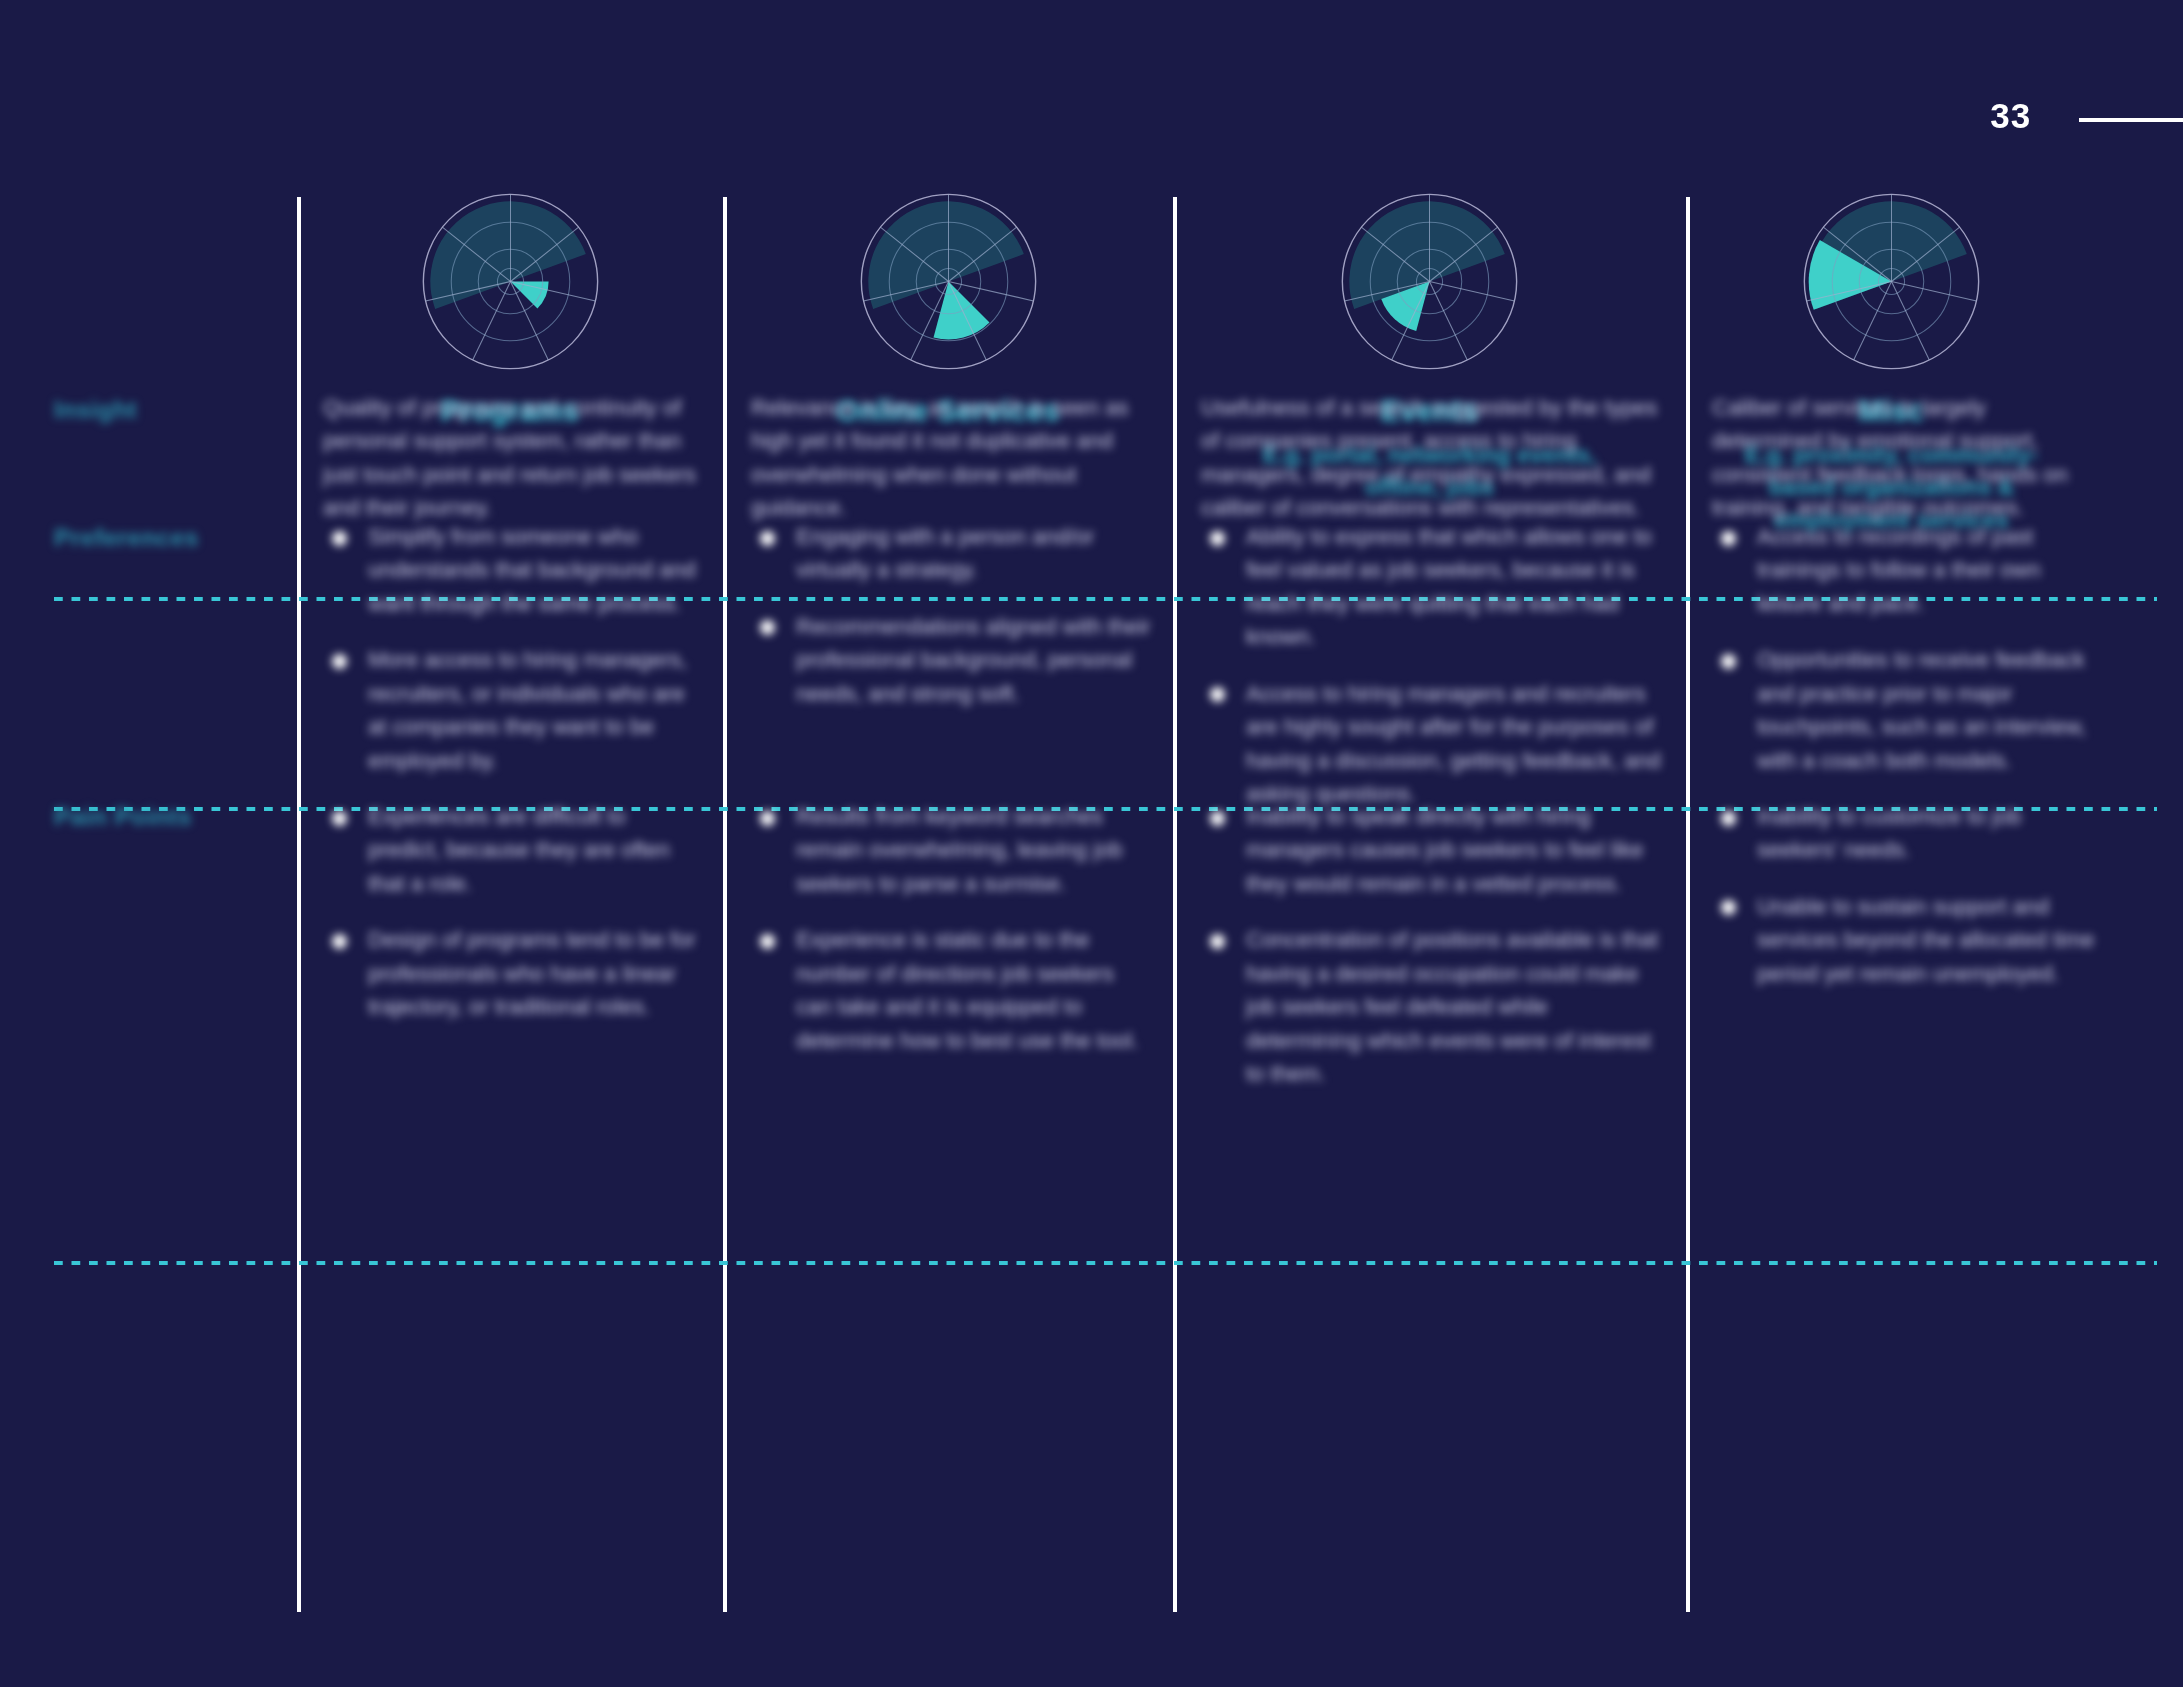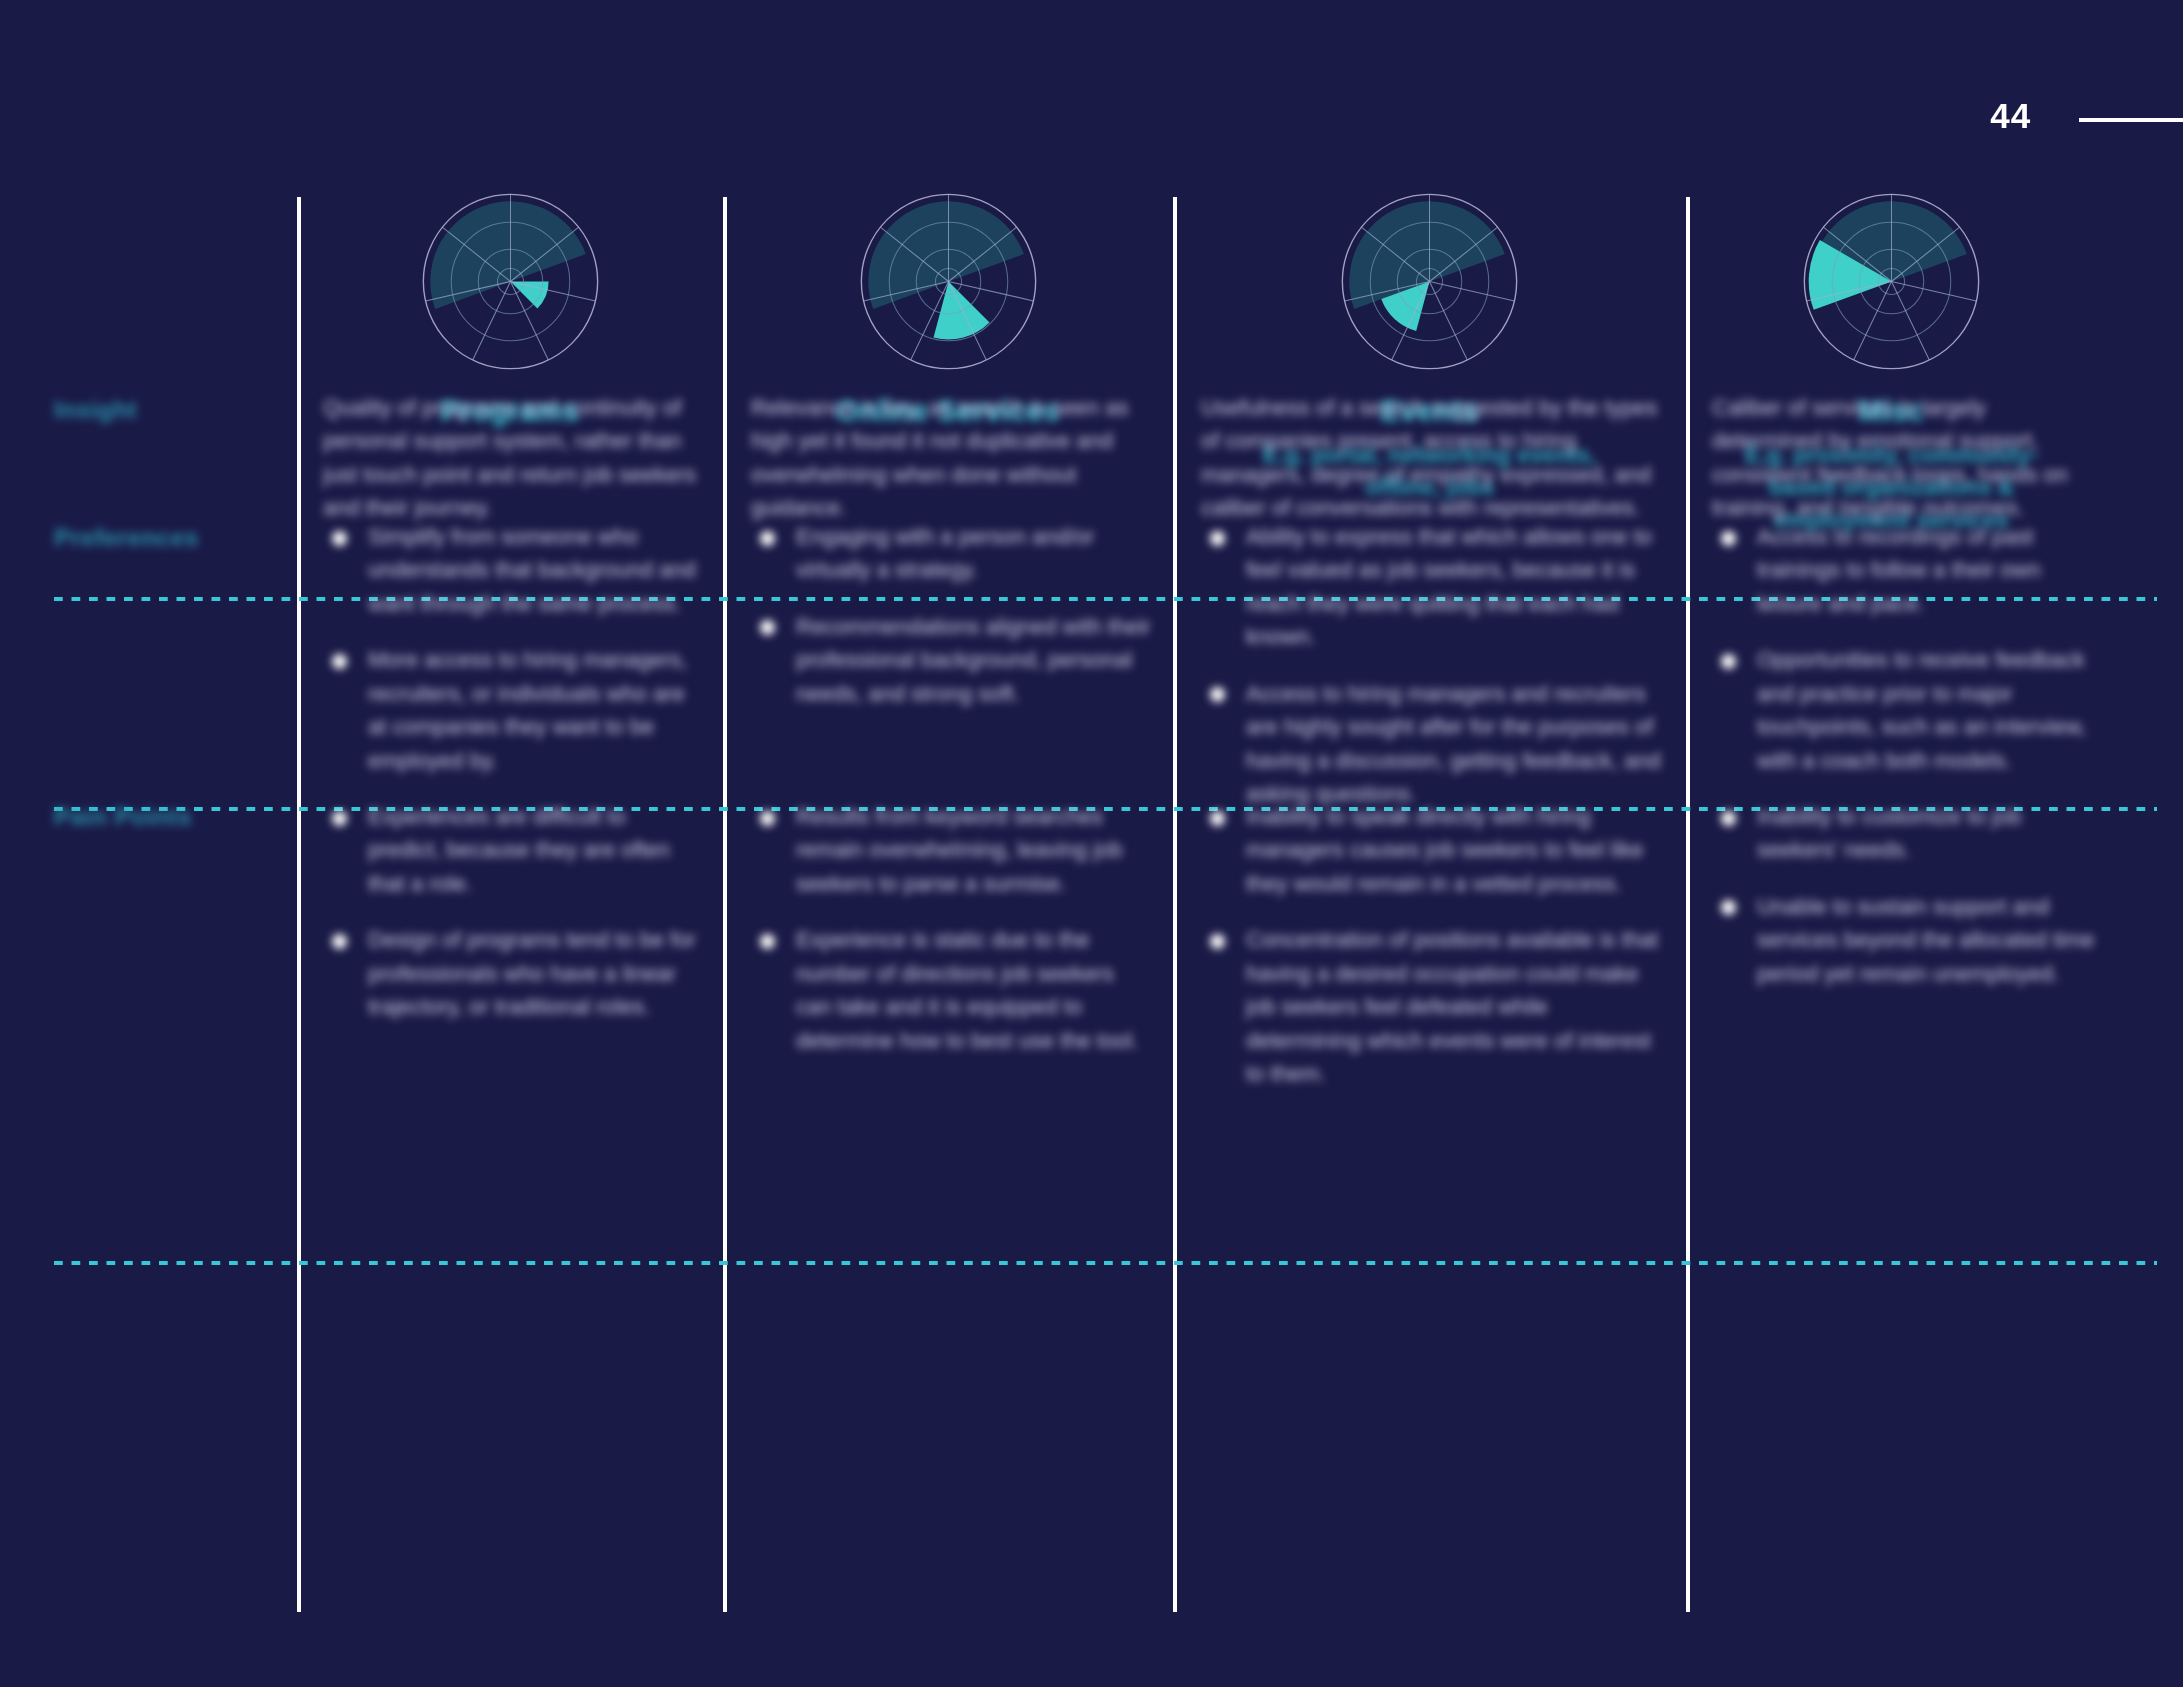--- a/index.html
+++ b/index.html
@@ -125,21 +125,21 @@
   .r3c1{left:227px;top:603px;width:376px;}
   .r3c2{left:655px;top:603px;width:393px;}
   .r3c3{left:1105px;top:603px;width:463px;}
   .r3c4{left:1616px;top:603px;width:384px;}
 </style>
 </head>
 <body>
 
 <div class="page">
 
-  <div class="pagenum">44</div>
+  <div class="pagenum">33</div>
   <div class="page-rule"></div>
 
   <div class="grid">
 
     <div class="vline v1"></div>
     <div class="vline v2"></div>
     <div class="vline v3"></div>
     <div class="vline v4"></div>
 
     <div class="hline h1"></div>

